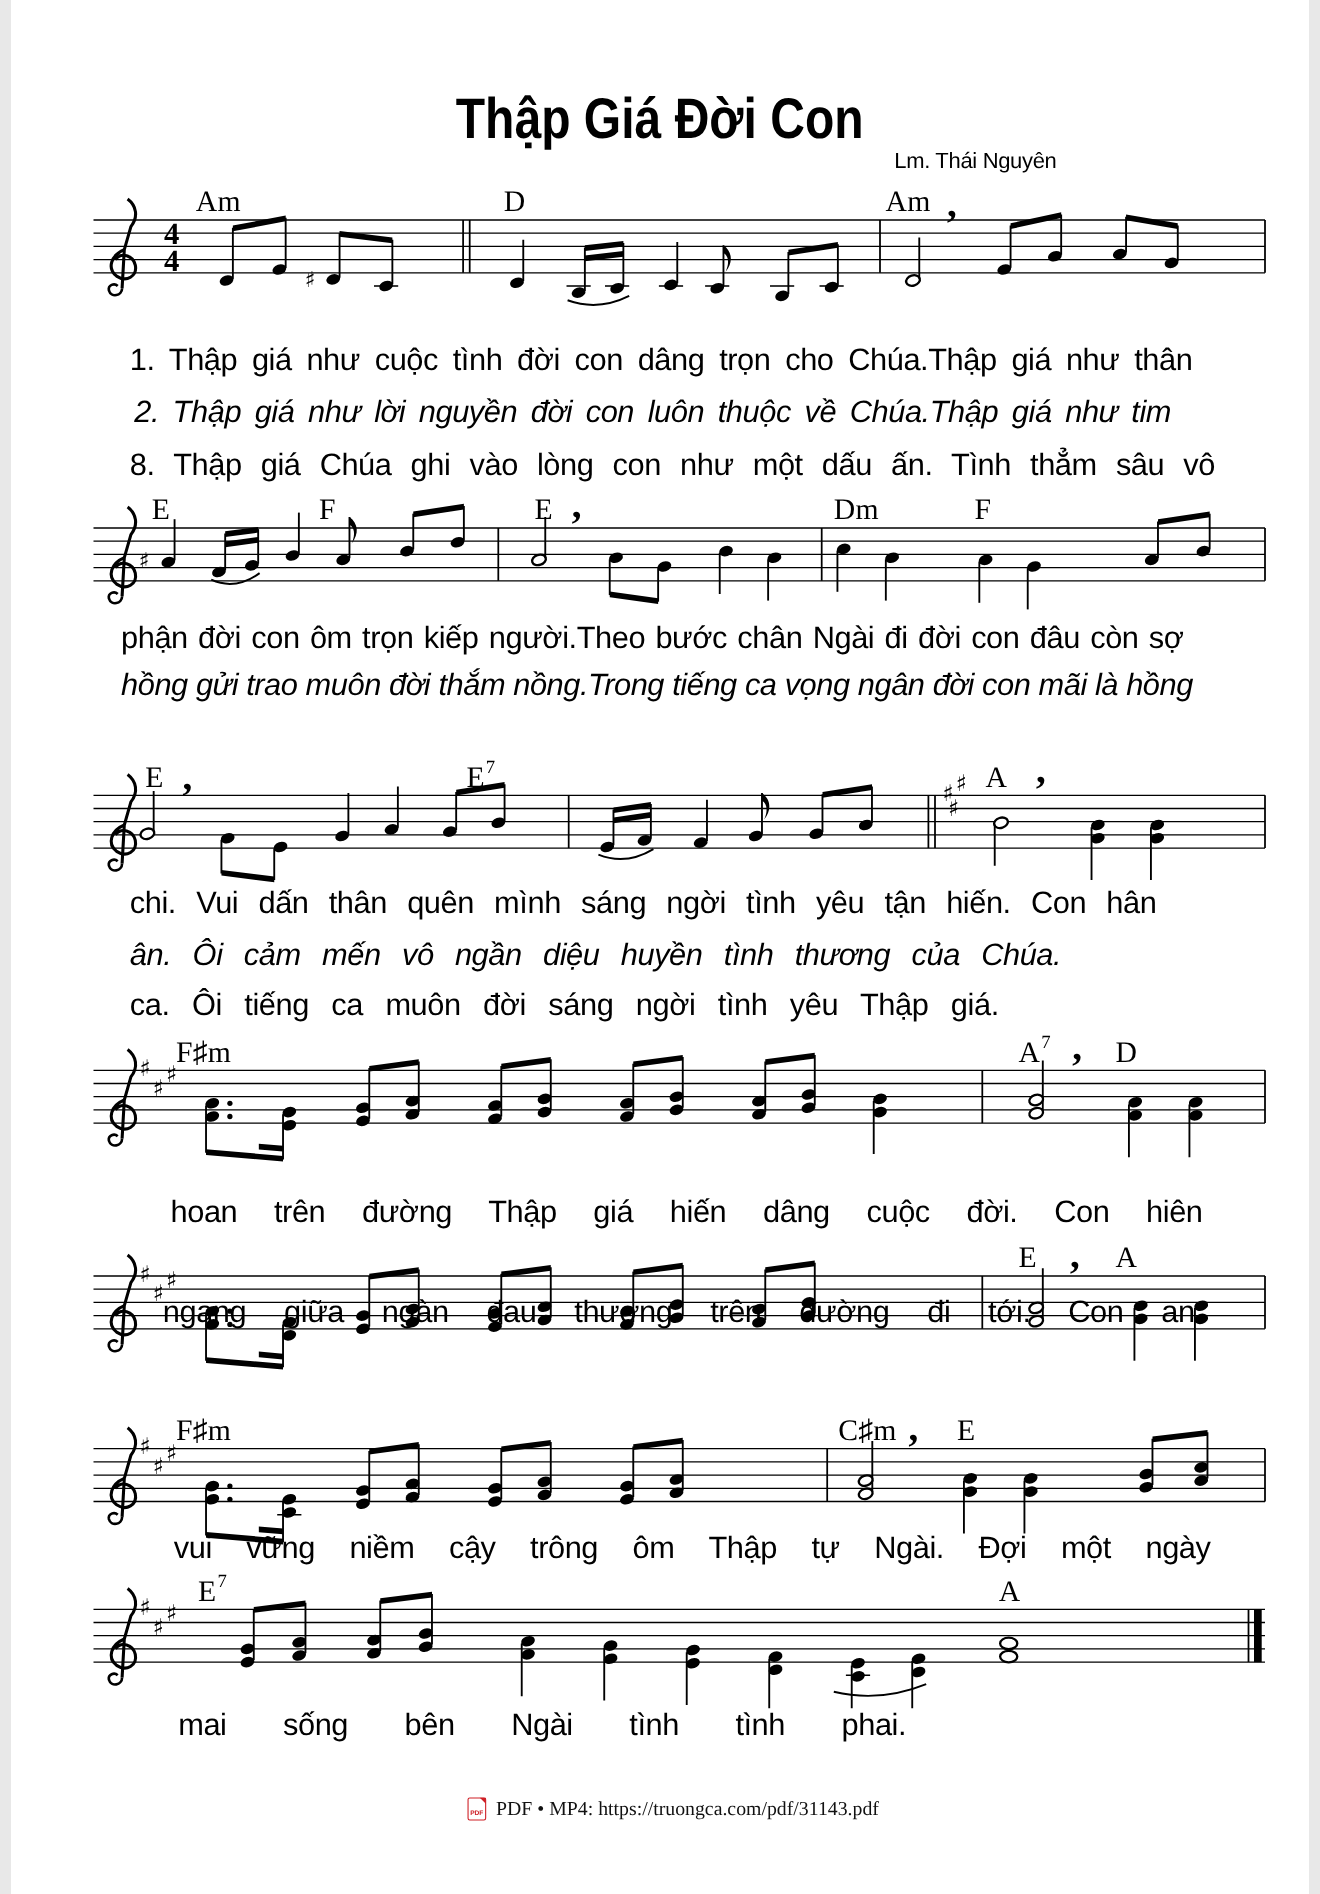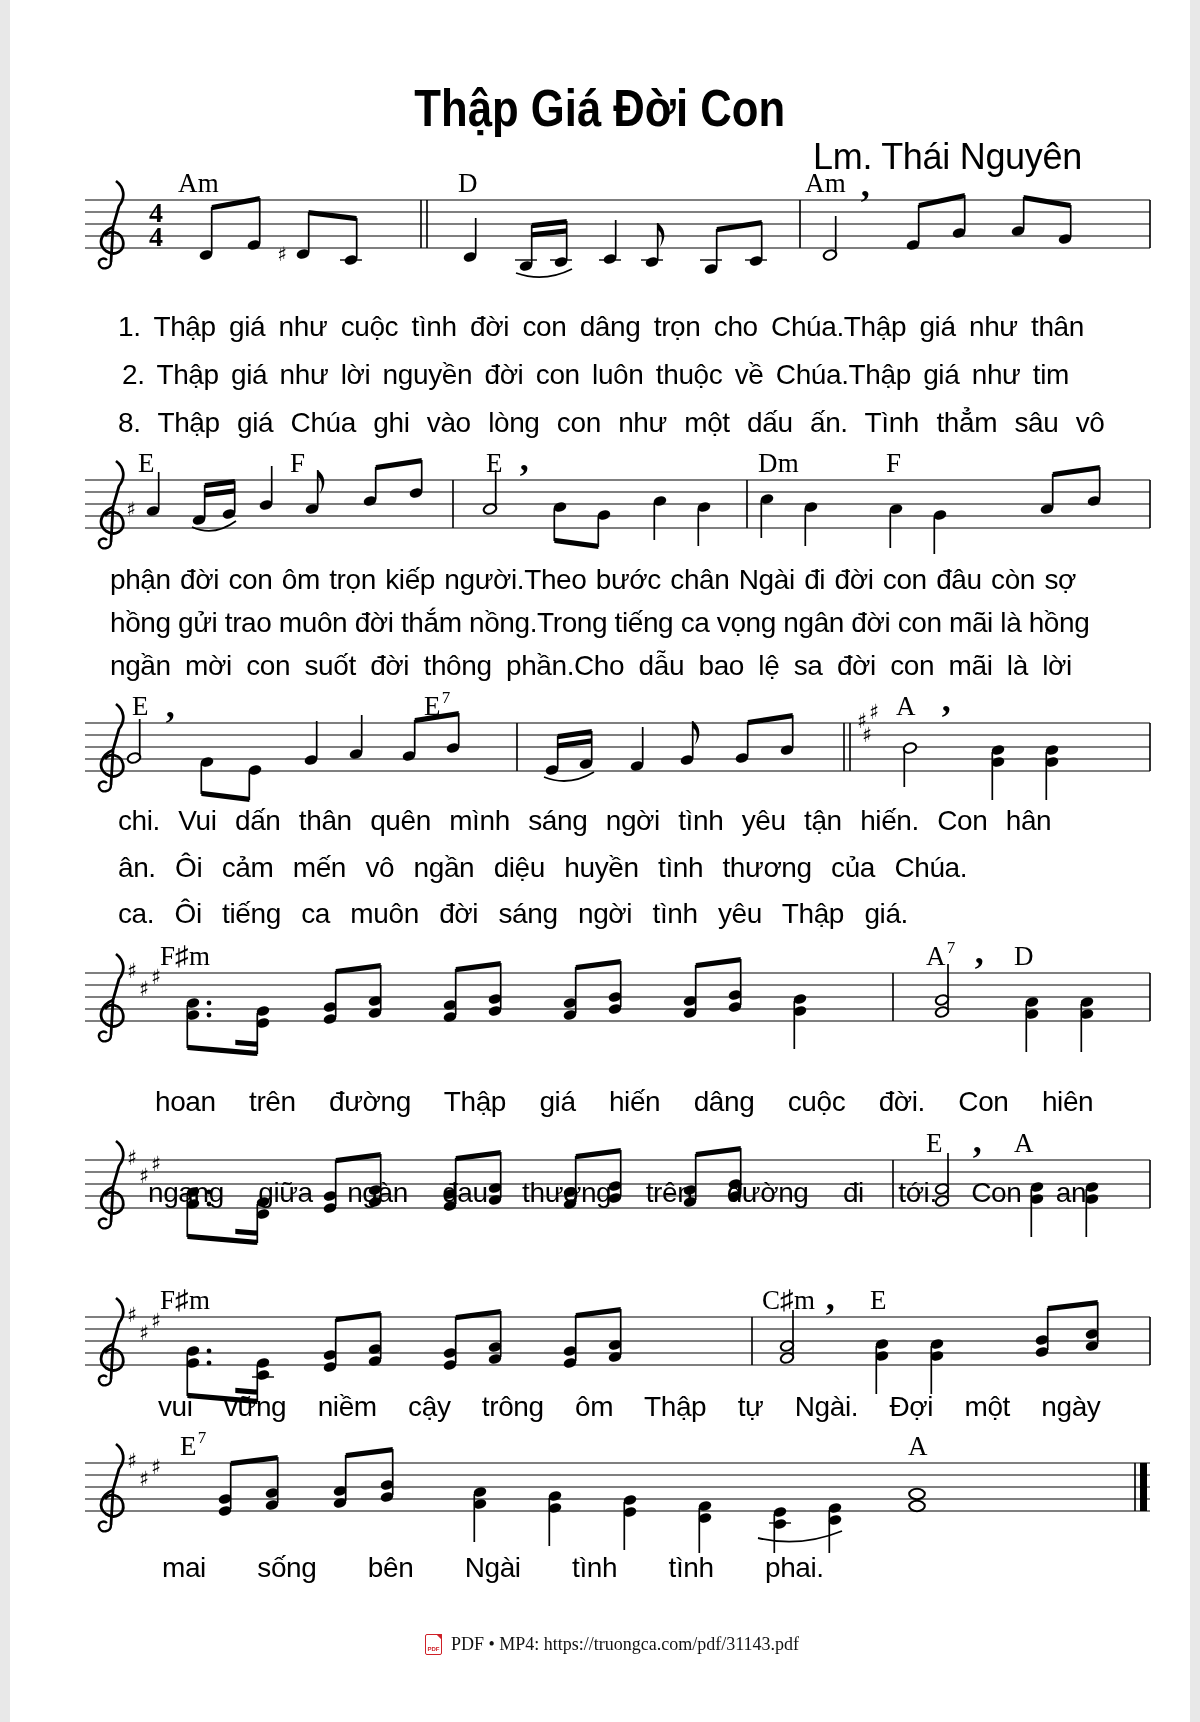--- a/index.html
+++ b/index.html
@@ -1,28 +1,28 @@
 <!DOCTYPE html>
 <html><head>
 <meta charset="utf-8">
 <style>
   html,body{margin:0;padding:0;background:#e8e8e8;}
   .page{position:relative;width:1180px;height:1722px;background:#ffffff;margin:0 auto;
         font-family:"Liberation Sans",sans-serif;color:#000;overflow:hidden;}
   .title-wrap{position:absolute;top:78px;left:0;width:100%;text-align:center;}
   .title-text{display:inline-block;font-size:52px;font-weight:bold;letter-spacing:0px;
               transform:scaleX(.84);transform-origin:center;white-space:nowrap;}
-  .composer{position:absolute;top:136px;left:803px;font-size:36px;letter-spacing:-.3px;}
+  .composer{position:absolute;top:136px;left:803px;font-size:20px;letter-spacing:-.3px;}
   .system{position:absolute;left:0;width:1200px;height:125px;}
   .staff-svg{position:absolute;top:0;left:0;}
   .chord{position:absolute;top:2px;font-family:"Liberation Serif",serif;font-size:27px;
          letter-spacing:.2px;white-space:nowrap;}
   .chord sup{font-size:17px;position:relative;top:-2px;left:1px;}
   .lyric{position:absolute;font-size:28px;letter-spacing:-.4px;white-space:nowrap;line-height:1.1;}
-  .lyric.it{}
+  .lyric.it{font-style:italic;}
   .footer{position:absolute;top:1634px;left:0;width:100%;display:flex;justify-content:center;
           align-items:center;gap:9px;margin-left:12px;}
   .pdficon{display:inline-flex;align-items:flex-end;justify-content:center;width:17px;height:21px;
            background:#fff;border:1.4px solid #cf2027;border-radius:2px;position:relative;box-sizing:border-box;}
   .pdficon .fold{position:absolute;top:-1px;right:-1px;width:6px;height:6px;background:#cf2027;
                  clip-path:polygon(0 0,100% 100%,100% 0);}
   .pdficon .lbl{font-size:6px;font-weight:bold;color:#cf2027;line-height:1;margin-bottom:2px;
                 font-family:"Liberation Sans",sans-serif;}
   .footer-text{font-family:"Liberation Serif",serif;font-size:18px;color:#111;}
 </style>
@@ -173,21 +173,20 @@
         <line x1="1042.7" y1="62.5" x2="1042.7" y2="29" stroke="#000" stroke-width="1.7"></line>
         <ellipse cx="1084" cy="56" rx="6.4" ry="4.6" transform="rotate(-18 1084 56)" fill="#000"></ellipse>
         <line x1="1089.7" y1="54.5" x2="1089.7" y2="22" stroke="#000" stroke-width="1.7"></line>
         <polygon points="1042.7,27 1089.7,20 1089.7,25.2 1042.7,32.2" fill="#000"></polygon>
         <line x1="1140" y1="35" x2="1140" y2="83" stroke="#000" stroke-width="1.6"></line>
       </svg>
   </div>
 
   <div class="lyric it" style="top:608px;left:100px;word-spacing:0px">hồng gửi trao muôn đời thắm nồng.Trong tiếng ca vọng ngân đời con mãi là hồng</div>
   <div class="lyric" style="top:565px;left:100px;word-spacing:2px">phận đời con ôm trọn kiếp người.Theo bước chân Ngài đi đời con đâu còn sợ</div>
-  <div class="lyric" style="top:651px;left:100px;word-spacing:7px">ngần mời con suốt đời thông phần.Cho dẫu bao lệ sa đời con mãi là lời</div>
 
   <div class="system" style="top:688px">
     <span class="chord" style="left:122px"><span>E</span><sup></sup></span>
     <span class="chord" style="left:414px"><span>E</span><sup>7</sup></span>
     <span class="chord" style="left:886px"><span>A</span><sup></sup></span>
     <svg class="staff-svg" width="1200" height="125">
         <line x1="75" y1="35" x2="1140" y2="35" stroke="#000" stroke-width="1.15"></line>
         <line x1="75" y1="47" x2="1140" y2="47" stroke="#000" stroke-width="1.15"></line>
         <line x1="75" y1="59" x2="1140" y2="59" stroke="#000" stroke-width="1.15"></line>
         <line x1="75" y1="71" x2="1140" y2="71" stroke="#000" stroke-width="1.15"></line>

